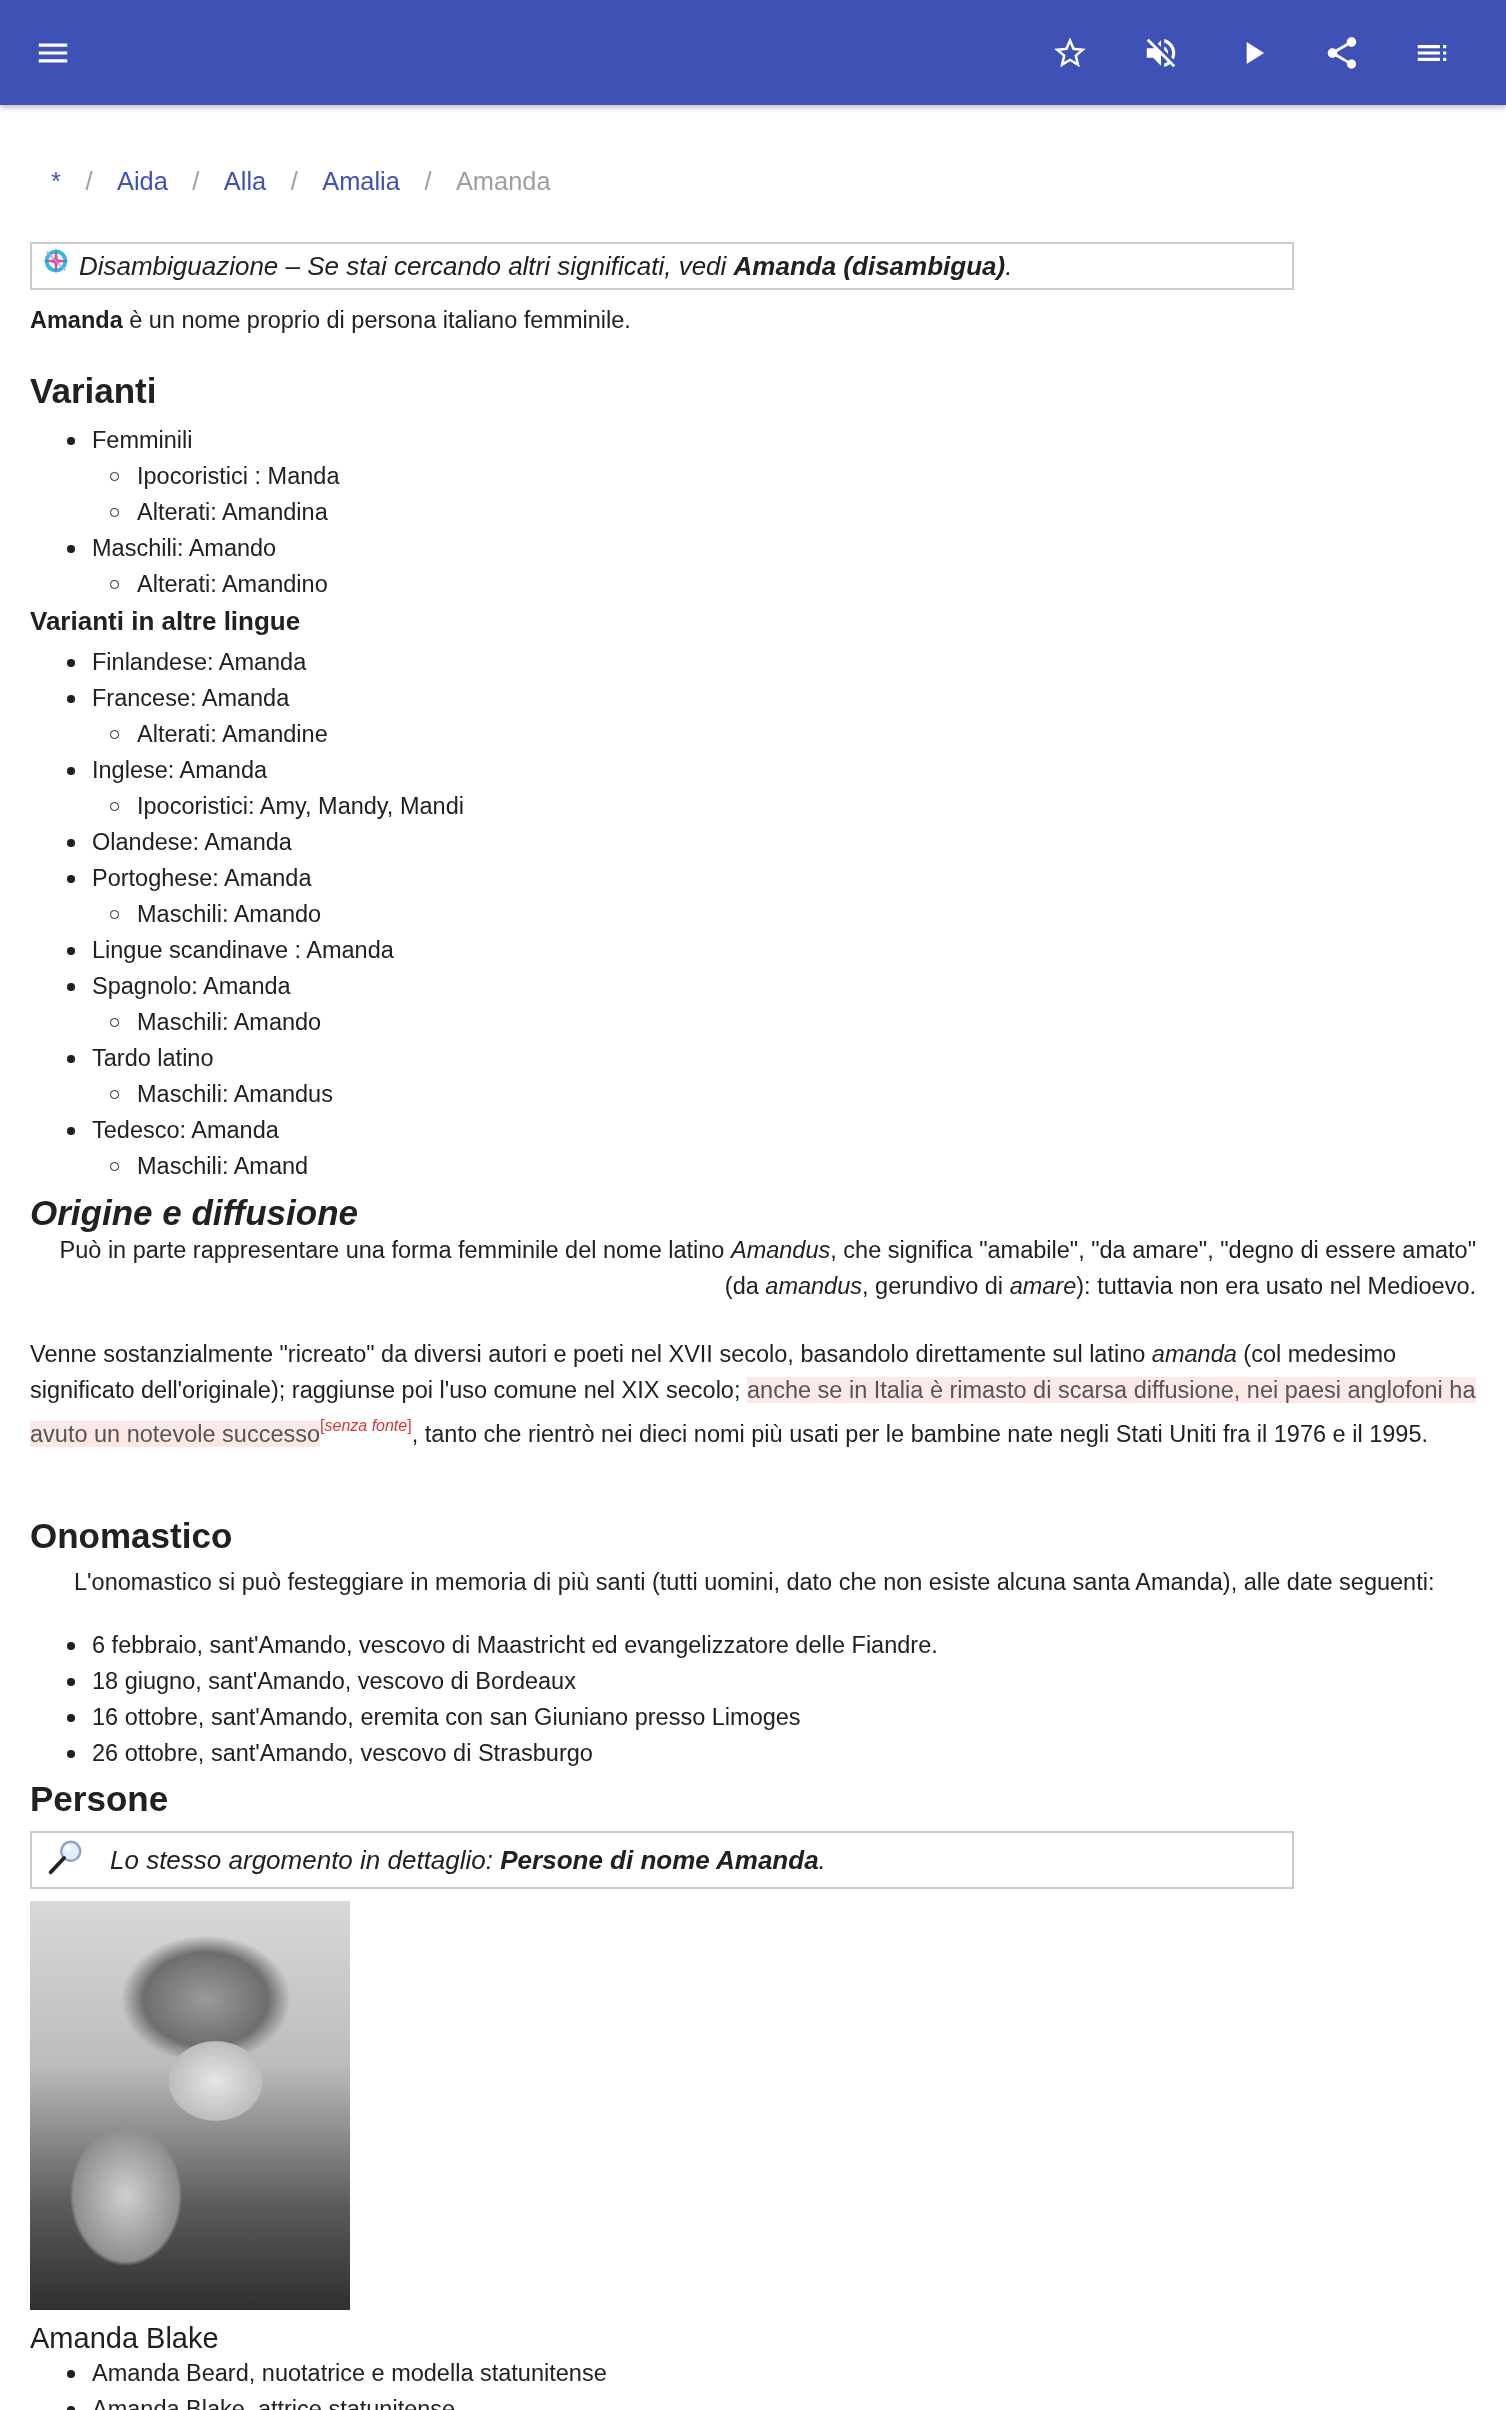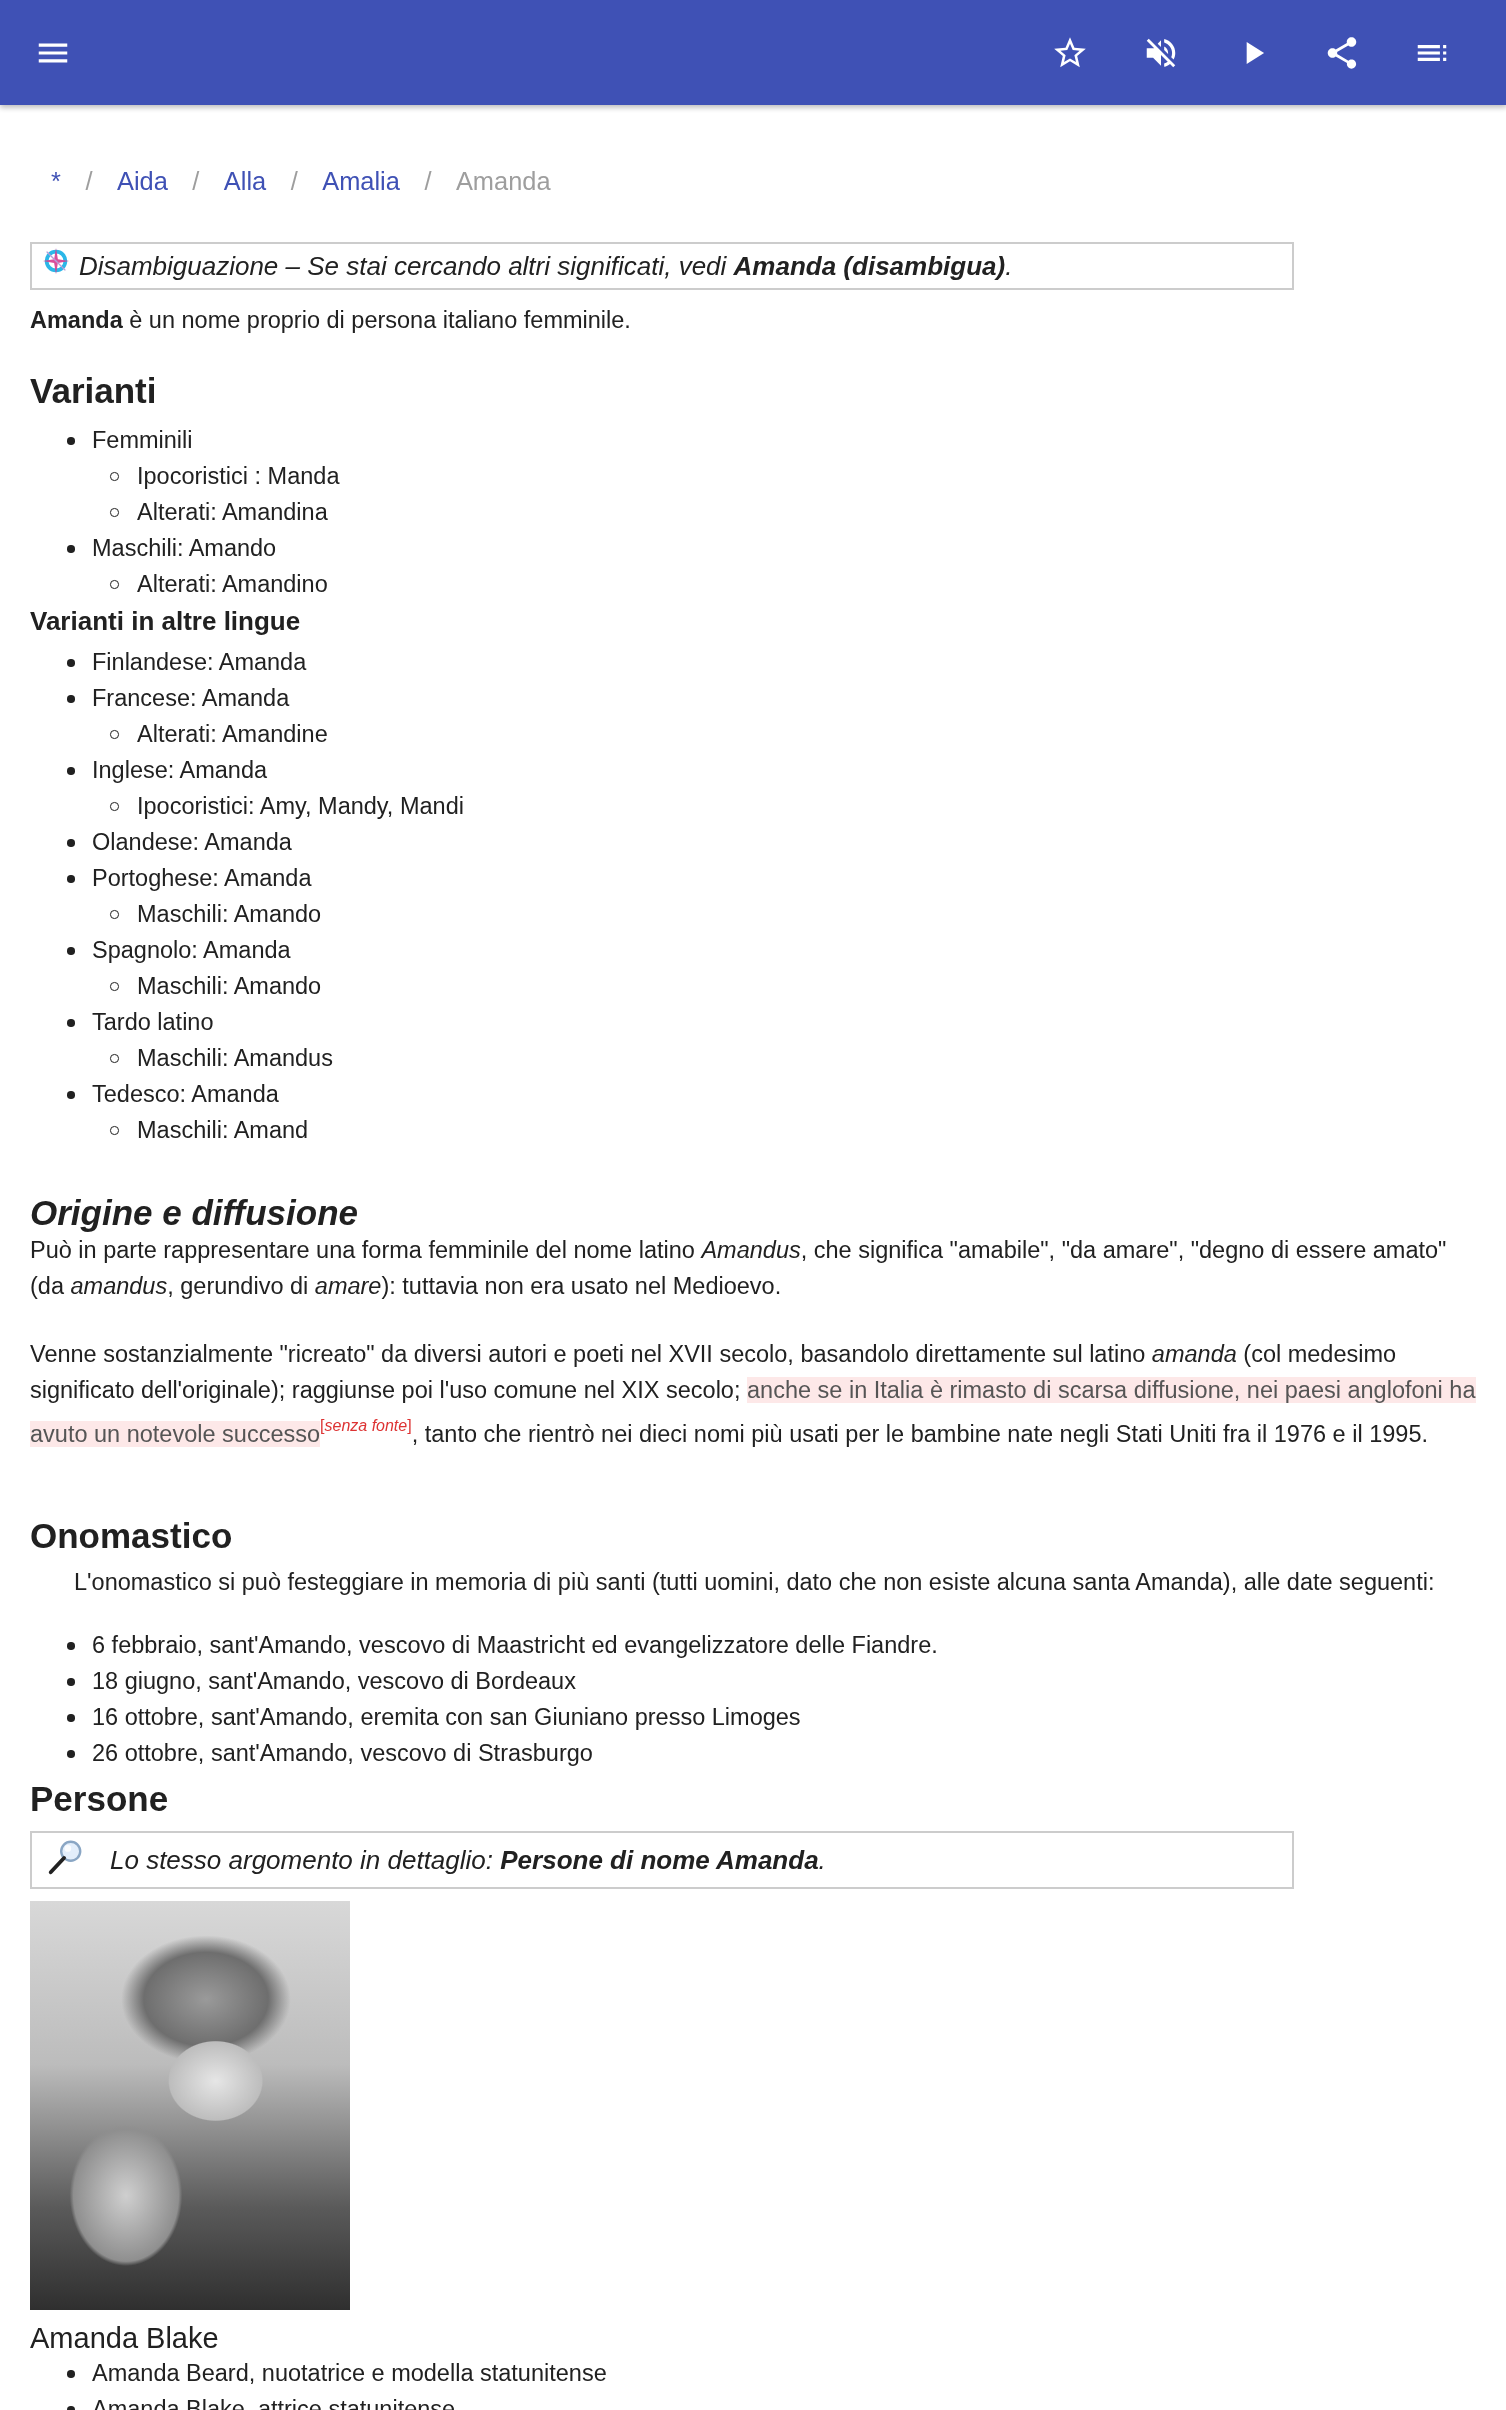--- a/index.html
+++ b/index.html
@@ -146,30 +146,31 @@
   <h3 class="sub" style="top:501px;">Varianti in altre lingue</h3>
   <ul class="lst" id="list-altre" style="top:539px;">
       <li class="l1">Finlandese: Amanda</li>
       <li class="l1">Francese: Amanda</li>
       <li class="l2">Alterati: Amandine</li>
       <li class="l1">Inglese: Amanda</li>
       <li class="l2">Ipocoristici: Amy, Mandy, Mandi</li>
       <li class="l1">Olandese: Amanda</li>
       <li class="l1">Portoghese: Amanda</li>
       <li class="l2">Maschili: Amando</li>
+      <li class="l1">Lingue scandinave : Amanda</li>
       <li class="l1">Spagnolo: Amanda</li>
       <li class="l2">Maschili: Amando</li>
       <li class="l1">Tardo latino</li>
       <li class="l2">Maschili: Amandus</li>
       <li class="l1">Tedesco: Amanda</li>
       <li class="l2">Maschili: Amand</li>
     </ul>
 
   <h2 class="sec" style="top:1088px;font-style:italic;">Origine e diffusione</h2>
-  <p class="para" style="top:1127px;"><span>Può in parte rappresentare una forma femminile del nome latino </span><i>Amandus</i><span>, che significa "amabile", "da amare", "degno di essere amato" (da </span><i>amandus</i><span>, gerundivo di </span><i>amare</i><span>): tuttavia non era usato nel Medioevo.</span></p>
+  <p class="para" style="top:1127px;text-align:right;"><span>Può in parte rappresentare una forma femminile del nome latino </span><i>Amandus</i><span>, che significa "amabile", "da amare", "degno di essere amato" (da </span><i>amandus</i><span>, gerundivo di </span><i>amare</i><span>): tuttavia non era usato nel Medioevo.</span></p>
 
   <p class="para" style="top:1231px;"><span>Venne sostanzialmente "ricreato" da diversi autori e poeti nel XVII secolo, basandolo direttamente sul latino </span><i>amanda</i><span> (col medesimo significato dell'originale); raggiunse poi l'uso comune nel XIX secolo; </span><span class="highlight">anche se in Italia è rimasto di scarsa diffusione, nei paesi anglofoni ha avuto un notevole successo</span><sup class="sup-fonte"><span>[</span><i>senza fonte</i><span>]</span></sup><span>, tanto che rientrò nei dieci nomi più usati per le bambine nate negli Stati Uniti fra il 1976 e il 1995.</span></p>
 
   <h2 class="sec" style="top:1411px;">Onomastico</h2>
   <p class="para" style="top:1459px;margin-left:44px;">L'onomastico si può festeggiare in memoria di più santi (tutti uomini, dato che non esiste alcuna santa Amanda), alle date seguenti:</p>
   <ul class="lst" id="list-onomastico" style="top:1522px;">
     <li class="l1">6 febbraio, sant'Amando, vescovo di Maastricht ed evangelizzatore delle Fiandre.</li>
     <li class="l1">18 giugno, sant'Amando, vescovo di Bordeaux</li>
     <li class="l1">16 ottobre, sant'Amando, eremita con san Giuniano presso Limoges</li>
     <li class="l1">26 ottobre, sant'Amando, vescovo di Strasburgo</li>

